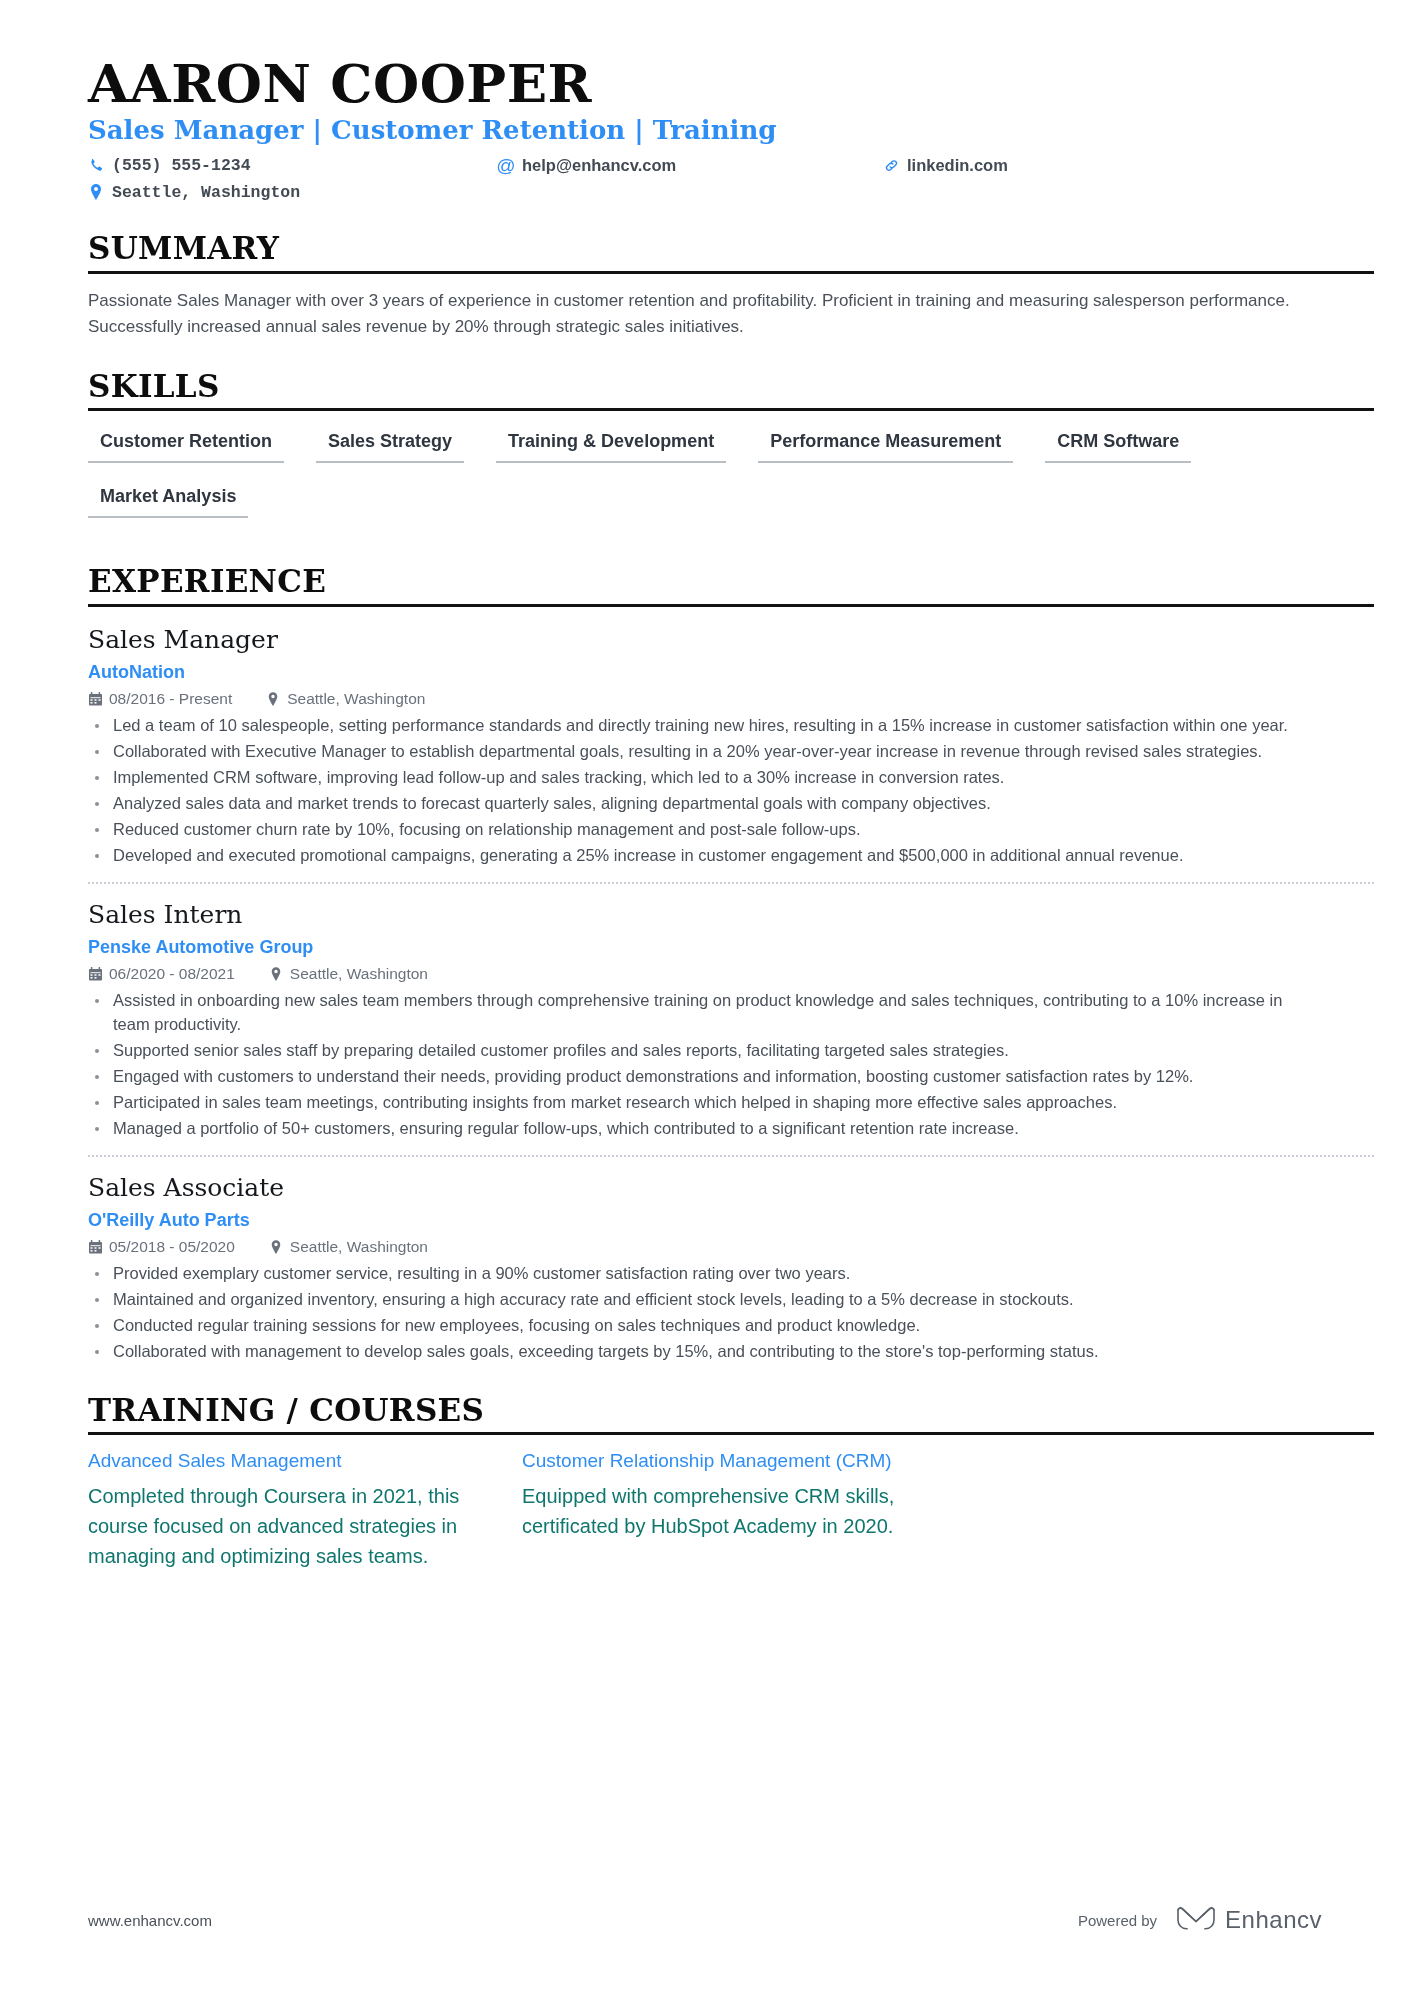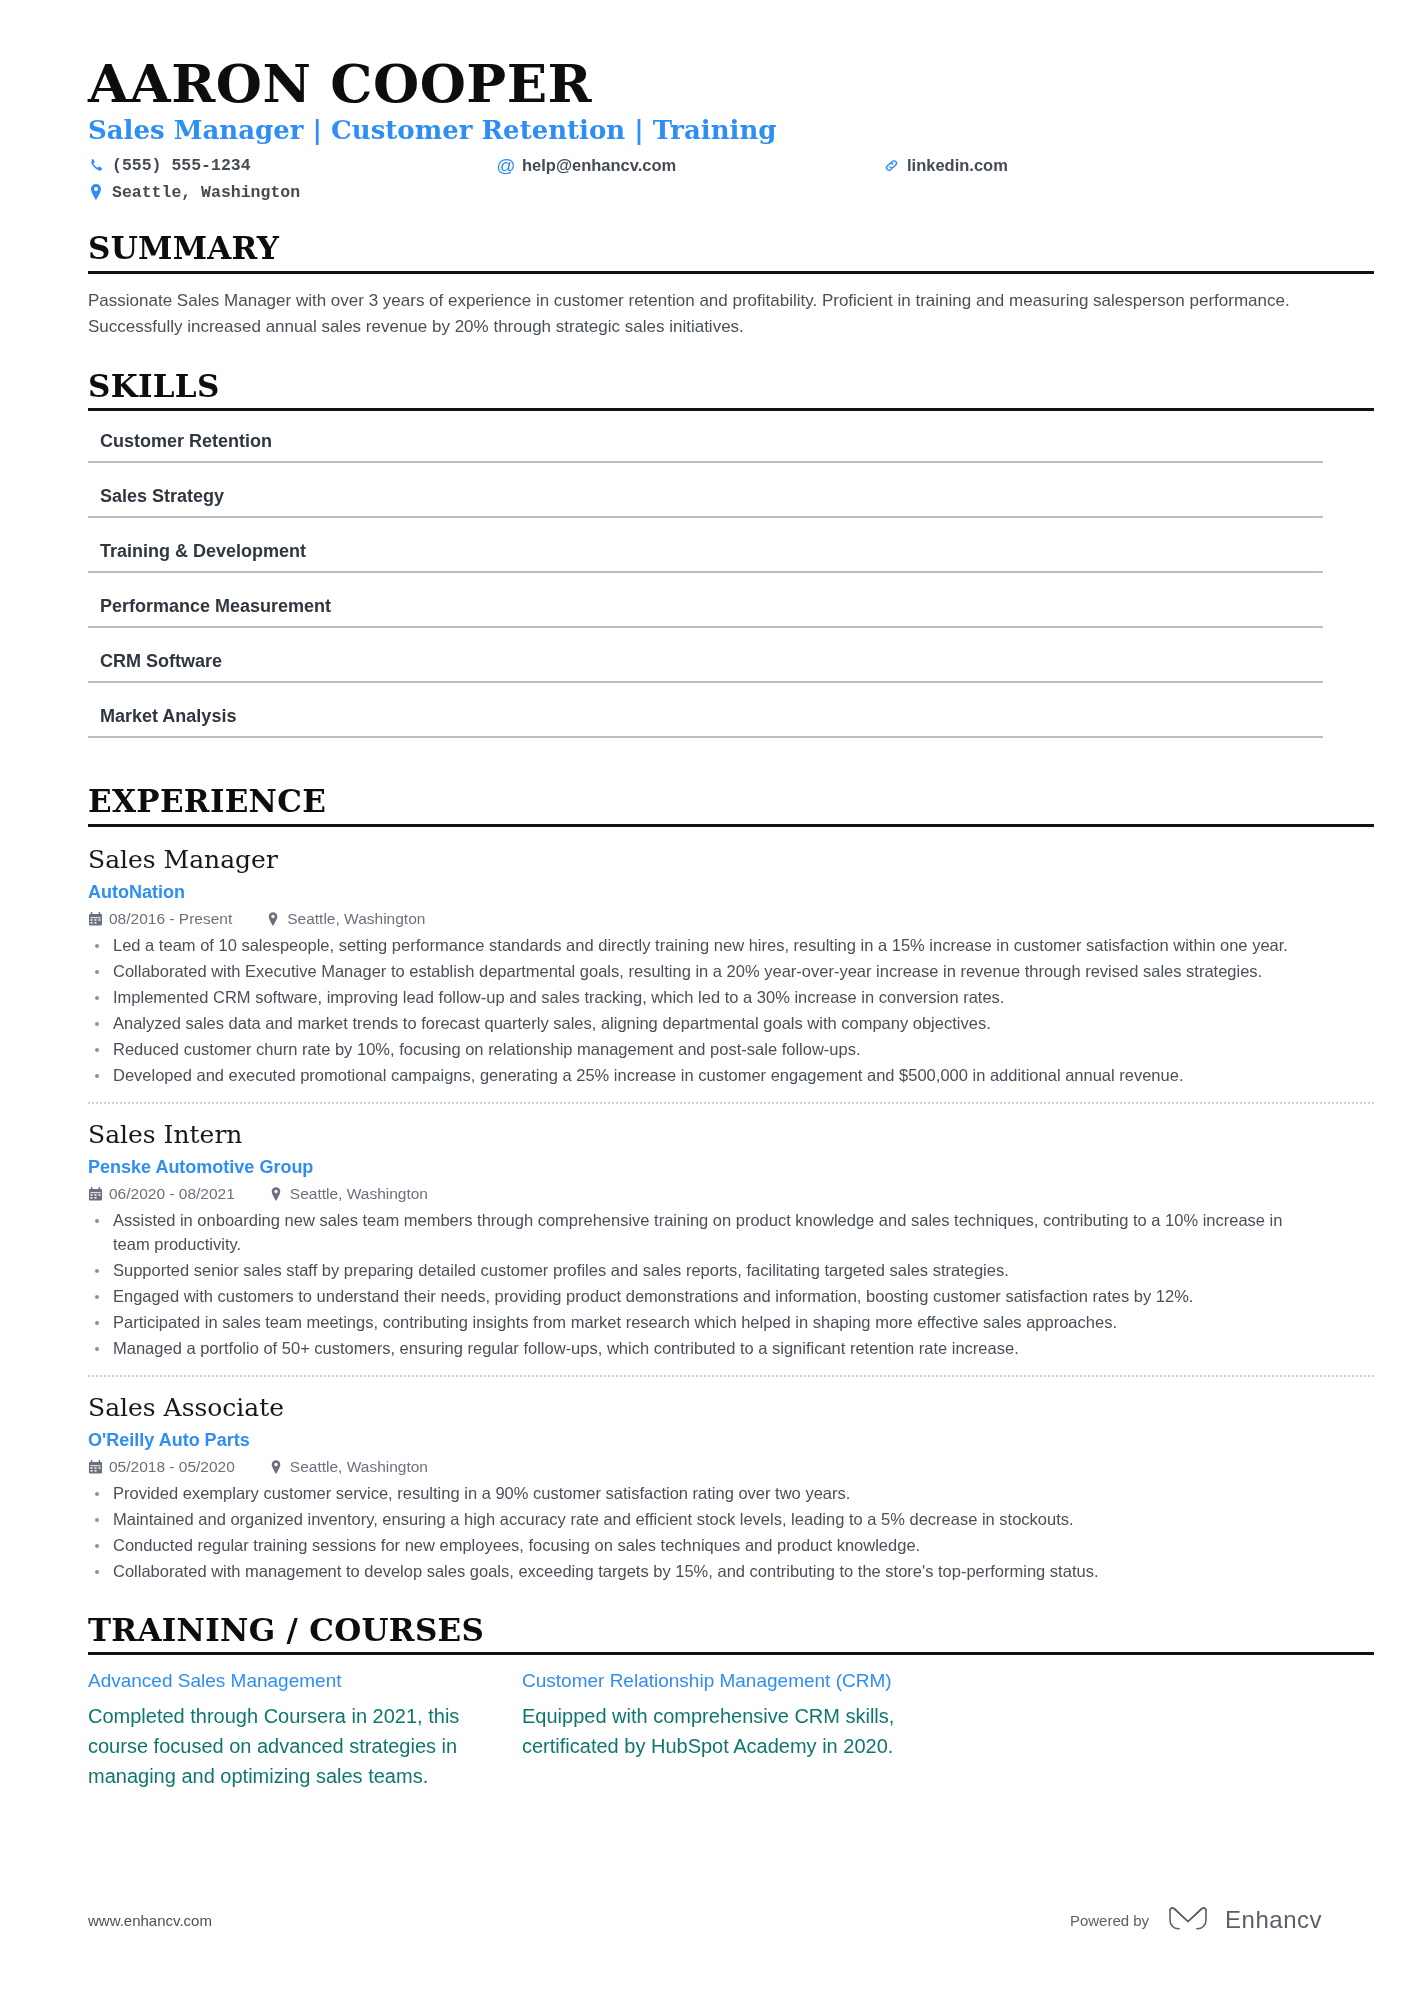--- a/index.html
+++ b/index.html
@@ -107,21 +107,20 @@
     color: #4a5059;
     max-width: 1230px;
   }
 
   
   .skills-wrap {
     display: flex;
     flex-wrap: wrap;
     gap: 0px 32px;
     max-width: 1235px;
-    flex-direction: column;
   }
   .skill-tag {
     font-size: 18px;
     font-weight: bold;
     color: #2f3640;
     padding: 6px 12px 9px 12px;
     border-bottom: 2px solid #b9bdc4;
     margin-bottom: 17px;
     white-space: nowrap;
   }
@@ -228,21 +227,21 @@
     align-items: center;
     gap: 18px;
   }
   .powered {
     font-size: 15px;
     color: #5a616b;
   }
   .brand-lockup {
     display: flex;
     align-items: center;
-    gap: 14px;
+    gap: 6px;
   }
   .brand-name {
     font-size: 24px;
     color: #59606a;
     letter-spacing: 0.5px;
     font-family: "Liberation Sans", sans-serif;
   }
 </style>
 </head>
 <body>

